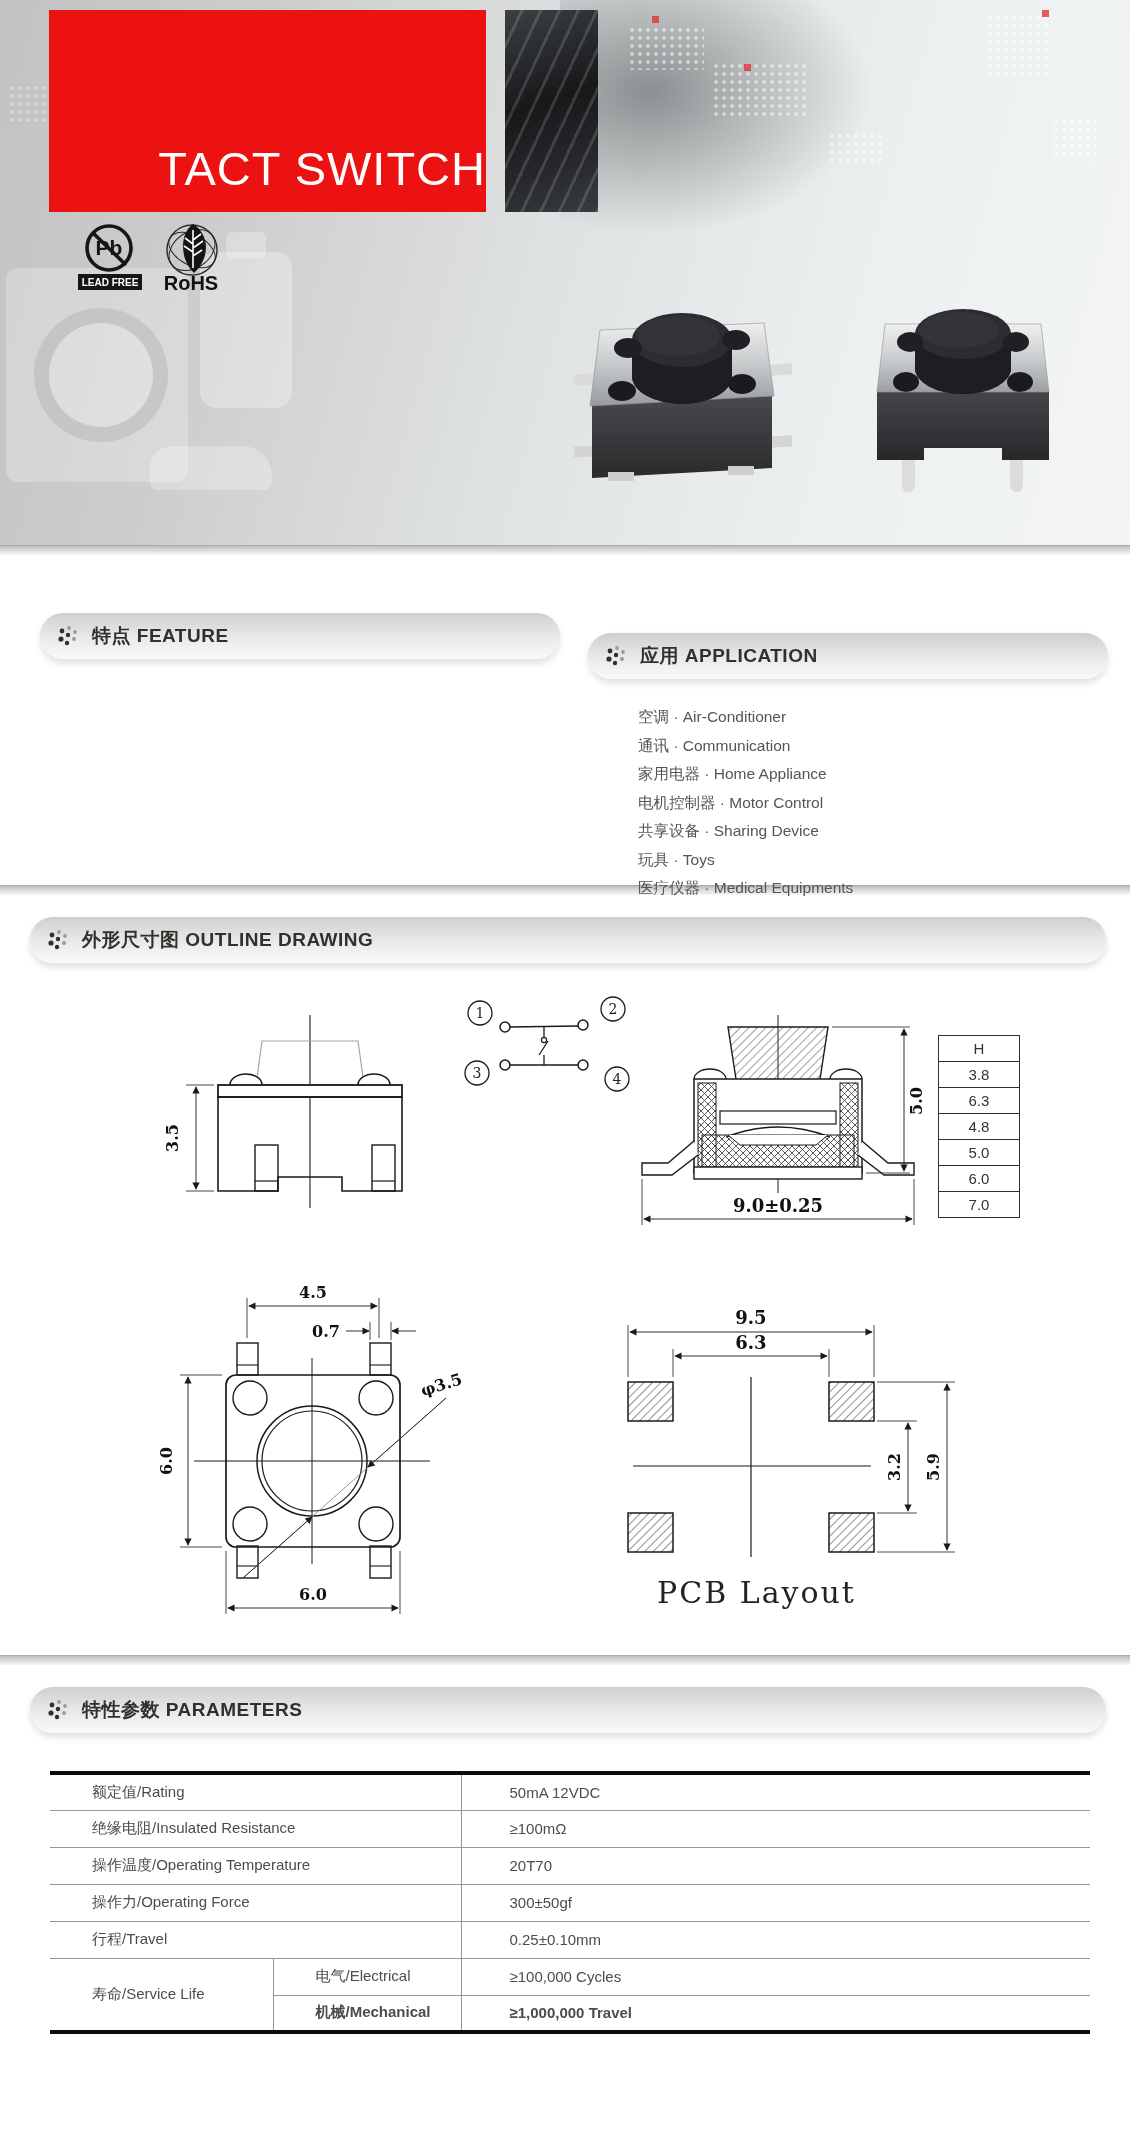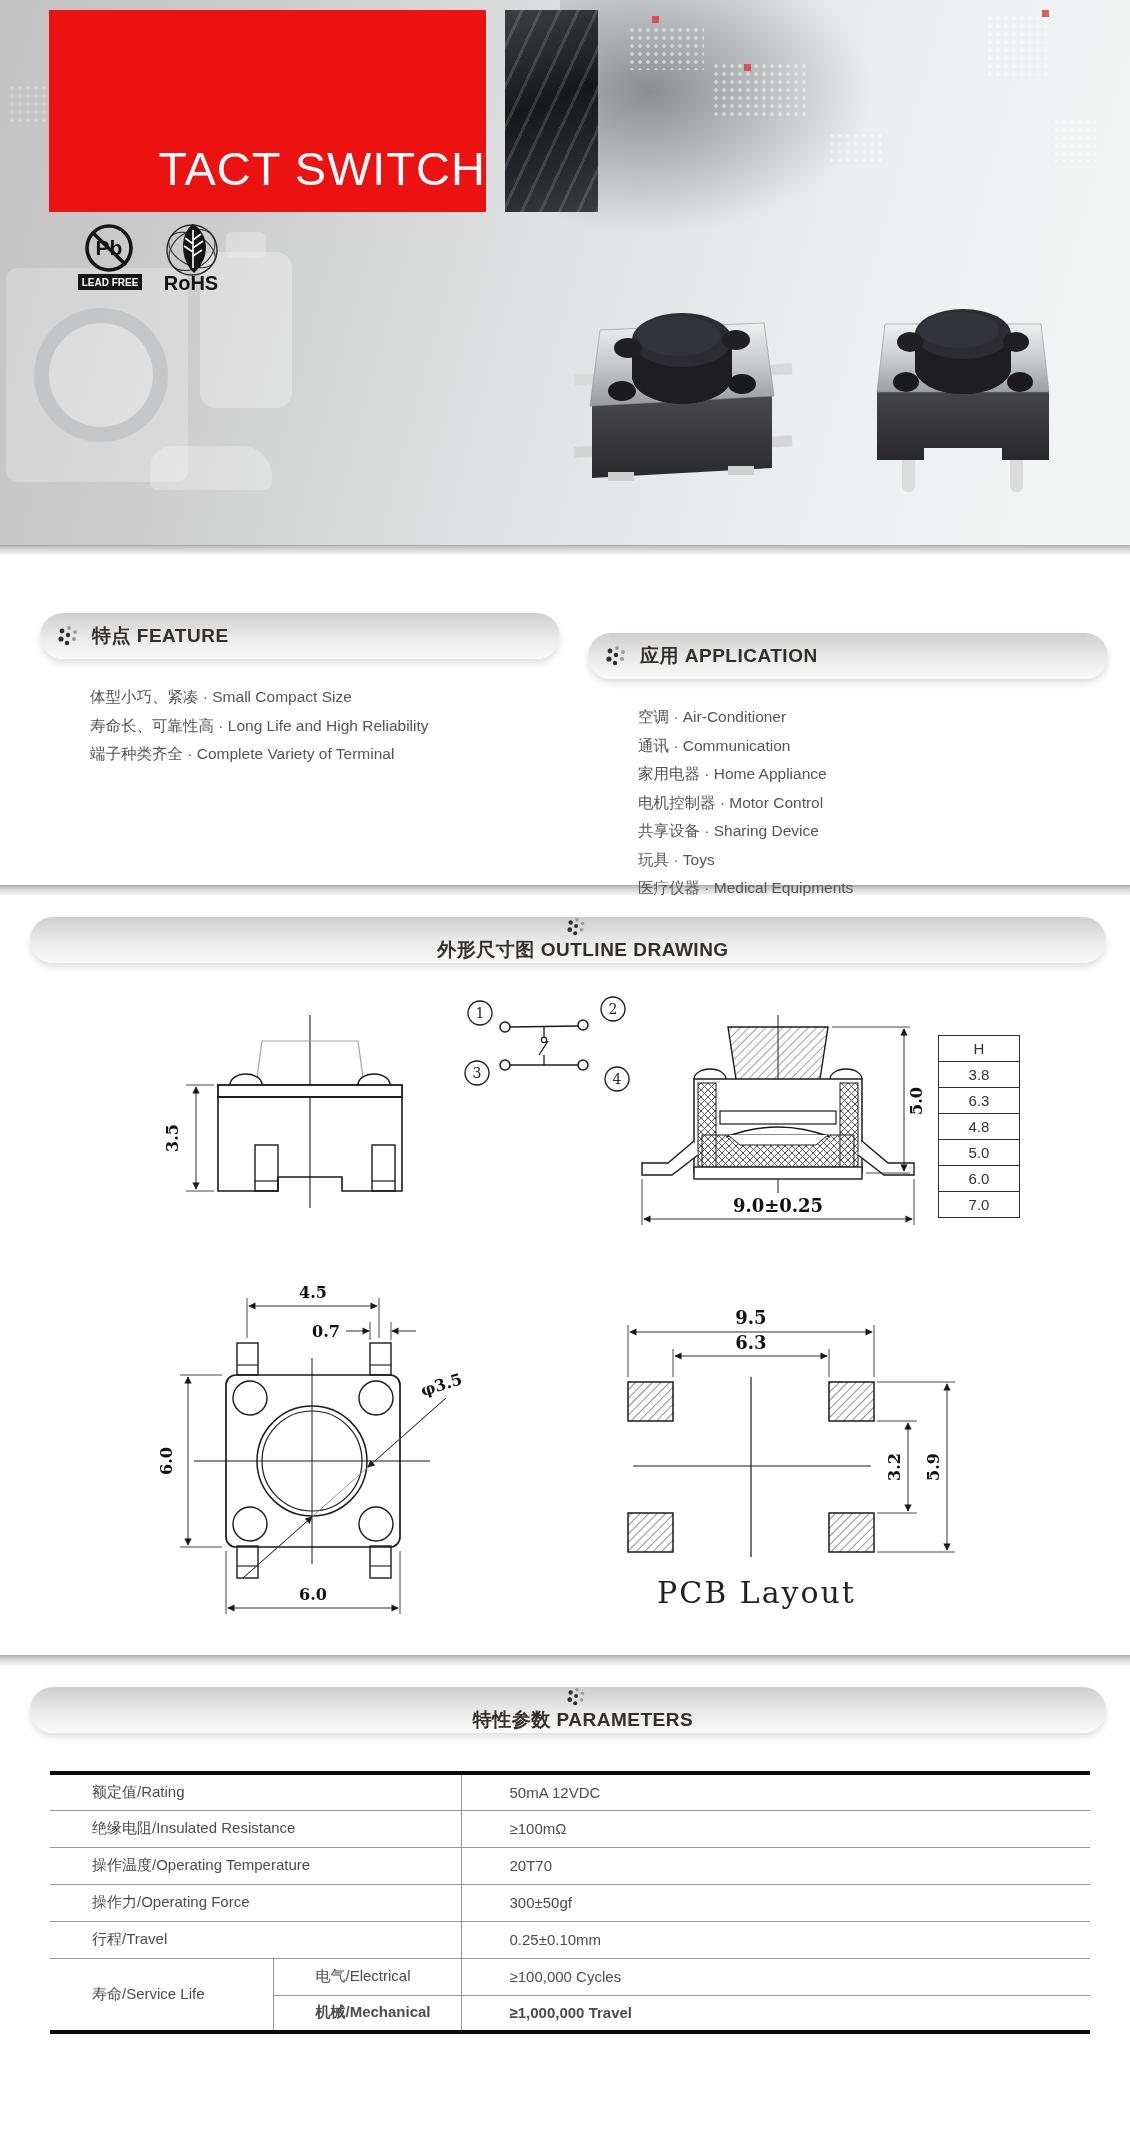--- a/index.html
+++ b/index.html
@@ -48,21 +48,21 @@
   .pill{height:46px;border-radius:24px;display:flex;align-items:center;padding-left:18px;box-sizing:border-box;
     background:linear-gradient(180deg,#cfcfcf 0%,#e7e7e7 48%,#fafafa 100%);
     box-shadow:0 4px 7px rgba(0,0,0,.13);}
   .pill-title{font-size:19px;font-weight:bold;color:#33302c;margin-left:12px;letter-spacing:.5px;}
   .twocol{display:flex;padding:58px 22px 0 40px;height:272px;}
   .col-left{width:520px;flex:0 0 520px;}
   .col-right{flex:1;margin-left:28px;margin-top:20px;}
   .bullet-list{list-style:none;margin:24px 0 0 0;padding:0 0 0 50px;}
   .bullet-list li{font-size:15.5px;color:#555555;line-height:28.5px;white-space:nowrap;}
 
-  .wide-pill{margin:22px 24px 0 30px;flex-direction:column;}
+  .wide-pill{margin:22px 24px 0 30px;}
 
   
   .drawings{position:relative;width:1130px;height:692px;margin-top:0;}
   .dwg{position:absolute;}
   .h-table{border-collapse:collapse;}
   .h-table td{border:1.6px solid #2e2e2e;width:80px;height:25px;text-align:center;
     font-size:15px;color:#333;padding:0;}
   .dimtxt{font-family:"DejaVu Serif",serif;font-weight:bold;font-size:16px;fill:#111;}
   .dimtxt-lg{font-family:"DejaVu Serif",serif;font-weight:bold;font-size:18px;fill:#111;}
   .captxt{font-family:"DejaVu Serif",serif;font-size:30px;fill:#222;letter-spacing:2px;}
@@ -196,25 +196,20 @@
         <circle cx="4" cy="6" r="2.4" fill="#2f2f2f"></circle>
           <circle cx="11" cy="3" r="1.9" fill="#9a9a9a"></circle>
         <circle cx="3" cy="14" r="2.6" fill="#2f2f2f"></circle>
           <circle cx="10" cy="10" r="2.2" fill="#2f2f2f"></circle>
         <circle cx="17" cy="7" r="1.9" fill="#9a9a9a"></circle>
           <circle cx="16" cy="14" r="2" fill="#9a9a9a"></circle>
         <circle cx="9" cy="18" r="2.2" fill="#2f2f2f"></circle>
       </svg>
       <span class="pill-title">特点 FEATURE</span>
     </div>
-    <ul class="bullet-list">
-      <li>体型小巧、紧凑 · Small Compact Size</li>
-      <li>寿命长、可靠性高 · Long Life and High Reliability</li>
-      <li>端子种类齐全 · Complete Variety of Terminal</li>
-    </ul>
   </div>
   <div class="col-right">
     <div class="pill">
       <svg width="22" height="22" viewBox="0 0 22 22">
         <circle cx="4" cy="6" r="2.4" fill="#2f2f2f"></circle>
           <circle cx="11" cy="3" r="1.9" fill="#9a9a9a"></circle>
         <circle cx="3" cy="14" r="2.6" fill="#2f2f2f"></circle>
           <circle cx="10" cy="10" r="2.2" fill="#2f2f2f"></circle>
         <circle cx="17" cy="7" r="1.9" fill="#9a9a9a"></circle>
           <circle cx="16" cy="14" r="2" fill="#9a9a9a"></circle>

